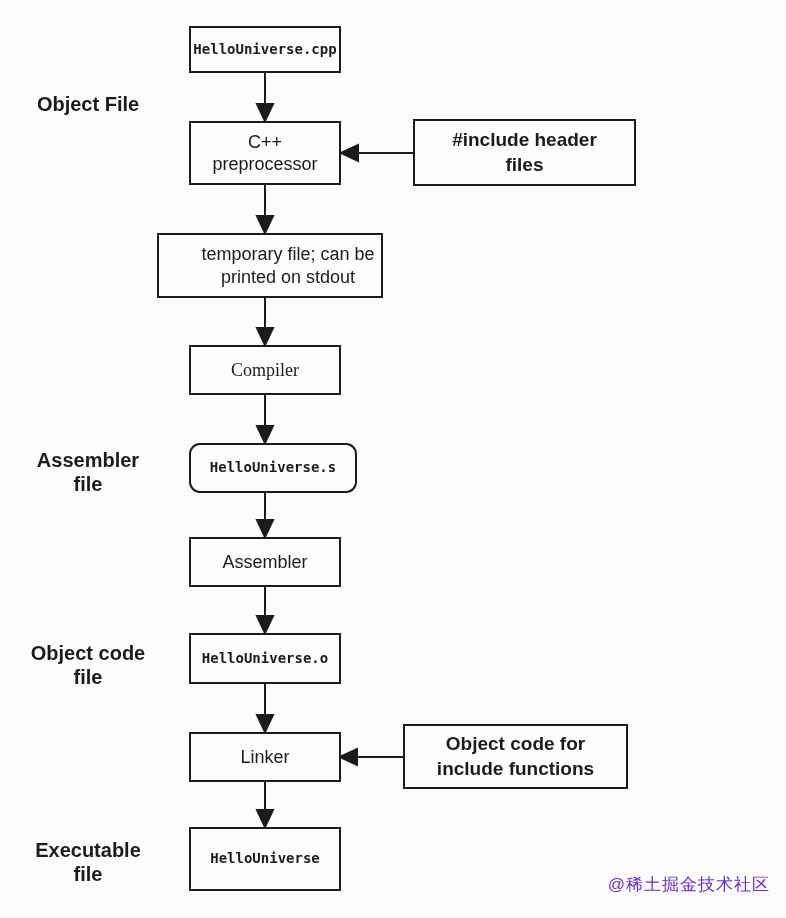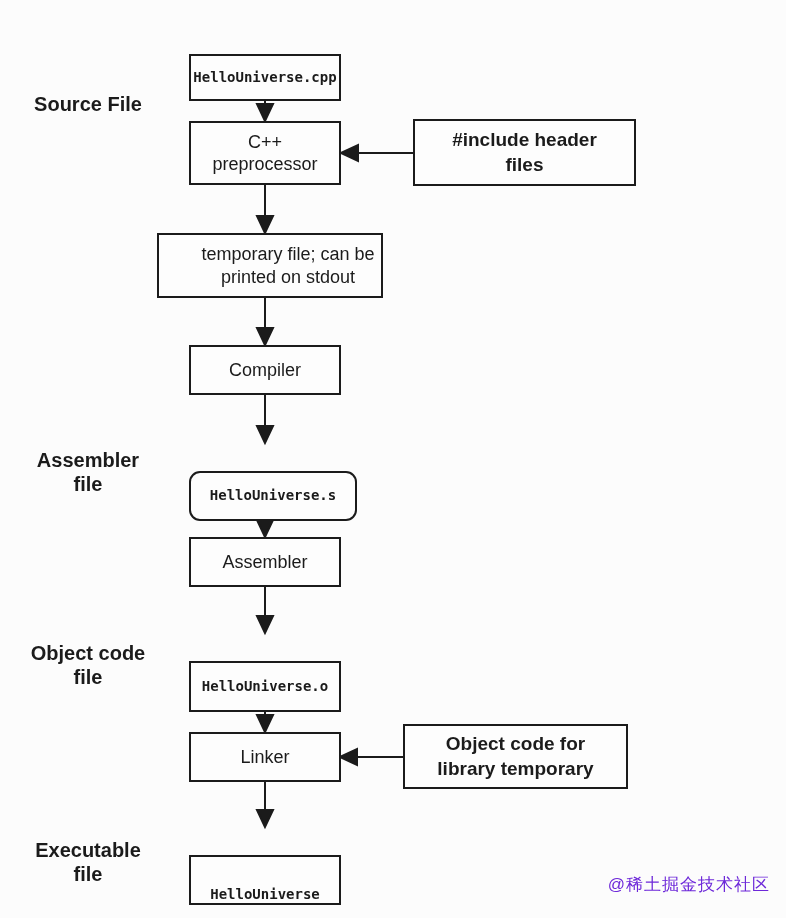--- a/index.html
+++ b/index.html
@@ -29,21 +29,20 @@
     justify-content: center;
     text-align: center;
     line-height: 1.25;
   }
   .box.plain { font-size: 18px; font-weight: 400; }
   .box.mono  {
     font-family: "DejaVu Sans Mono", monospace;
     font-size: 14px;
     font-weight: bold;
     letter-spacing: 0px;
-    margin-top: 28px;
   }
   .box.boldnote { font-size: 19px; font-weight: bold; line-height: 1.3; }
   .stage-label {
     position: absolute;
     width: 170px;
     left: 3px;
     text-align: center;
     font-size: 20px;
     font-weight: bold;
     line-height: 24px;
@@ -55,26 +54,26 @@
     width: 170px;
     text-align: right;
     font-size: 17px;
     color: #6d28d9;
     letter-spacing: 1px;
   }
   
   #box-cpp        { left:189px; top:26px;  width:152px; height:47px; }
   #box-preproc    { left:189px; top:121px; width:152px; height:64px; }
   #box-temp       { left:157px; top:233px; width:226px; height:65px;padding-left:36px; }
-  #box-compiler   { left:189px; top:345px; width:152px; height:50px; }
+  #box-compiler   { left:189px; top:345px; width:152px; height:50px;font-family:Liberation Serif, serif; }
   #box-asm-s      { left:189px; top:443px; width:168px; height:50px;border-radius:11px; }
   #box-assembler  { left:189px; top:537px; width:152px; height:50px; }
   #box-obj-o      { left:189px; top:633px; width:152px; height:51px; }
   #box-linker     { left:189px; top:732px; width:152px; height:50px; }
-  #box-exe        { left:189px; top:827px; width:152px; height:50px;justify-content:flex-end; }
+  #box-exe        { left:189px; top:827px; width:152px; height:64px; }
   #box-include    { left:413px; top:119px; width:223px; height:67px; }
   #box-objlib     { left:403px; top:724px; width:225px; height:65px; }
   #label-source   { top:92px;  }
   #label-asmfile  { top:448px; }
   #label-objfile  { top:641px; }
   #label-exefile  { top:838px; }
 </style>
 </head>
 <body>
 
@@ -165,25 +164,25 @@
     <span>HelloUniverse</span>
   </div>
 
   <div class="box boldnote" id="box-include">
     <span>#include header</span>
     <span>files</span>
   </div>
 
   <div class="box boldnote" id="box-objlib">
     <span>Object code for</span>
-    <span>library temporary</span>
+    <span>include functions</span>
   </div>
 
   <div class="stage-label" id="label-source">
-    <span>Source File</span>
+    <span>Object File</span>
   </div>
 
   <div class="stage-label" id="label-asmfile">
     <div>Assembler</div>
     <div>file</div>
   </div>
 
   <div class="stage-label" id="label-objfile">
     <div>Object code</div>
     <div>file</div>

